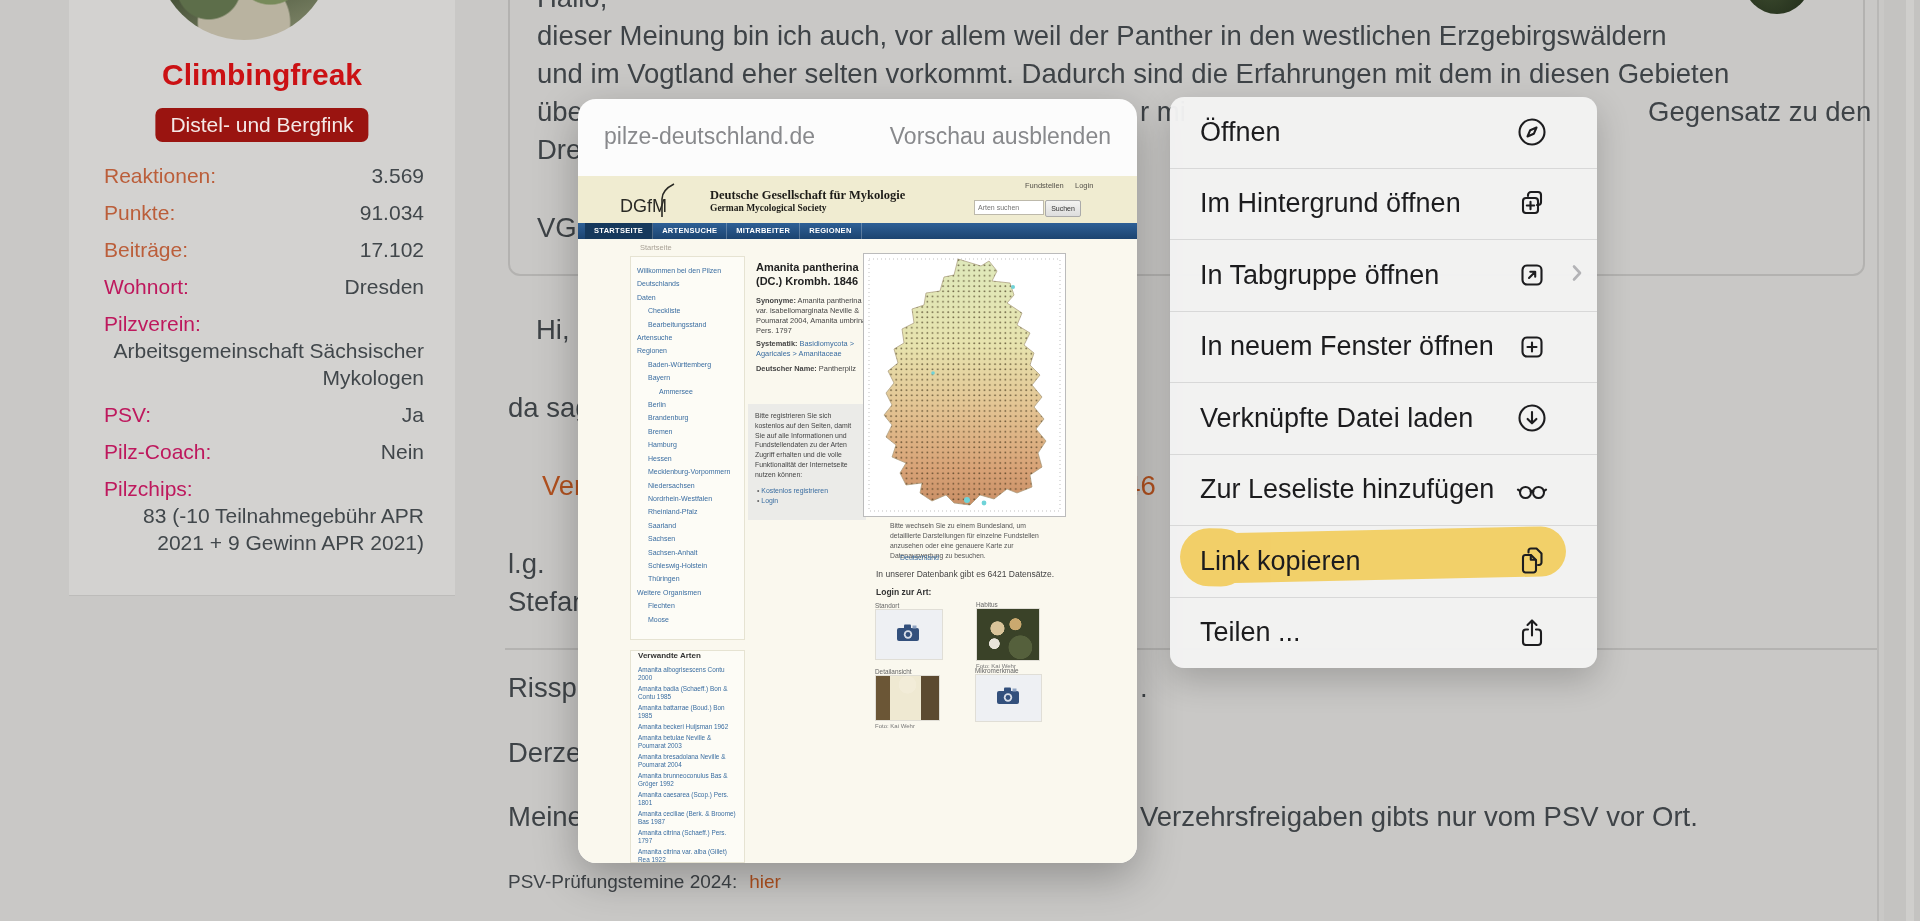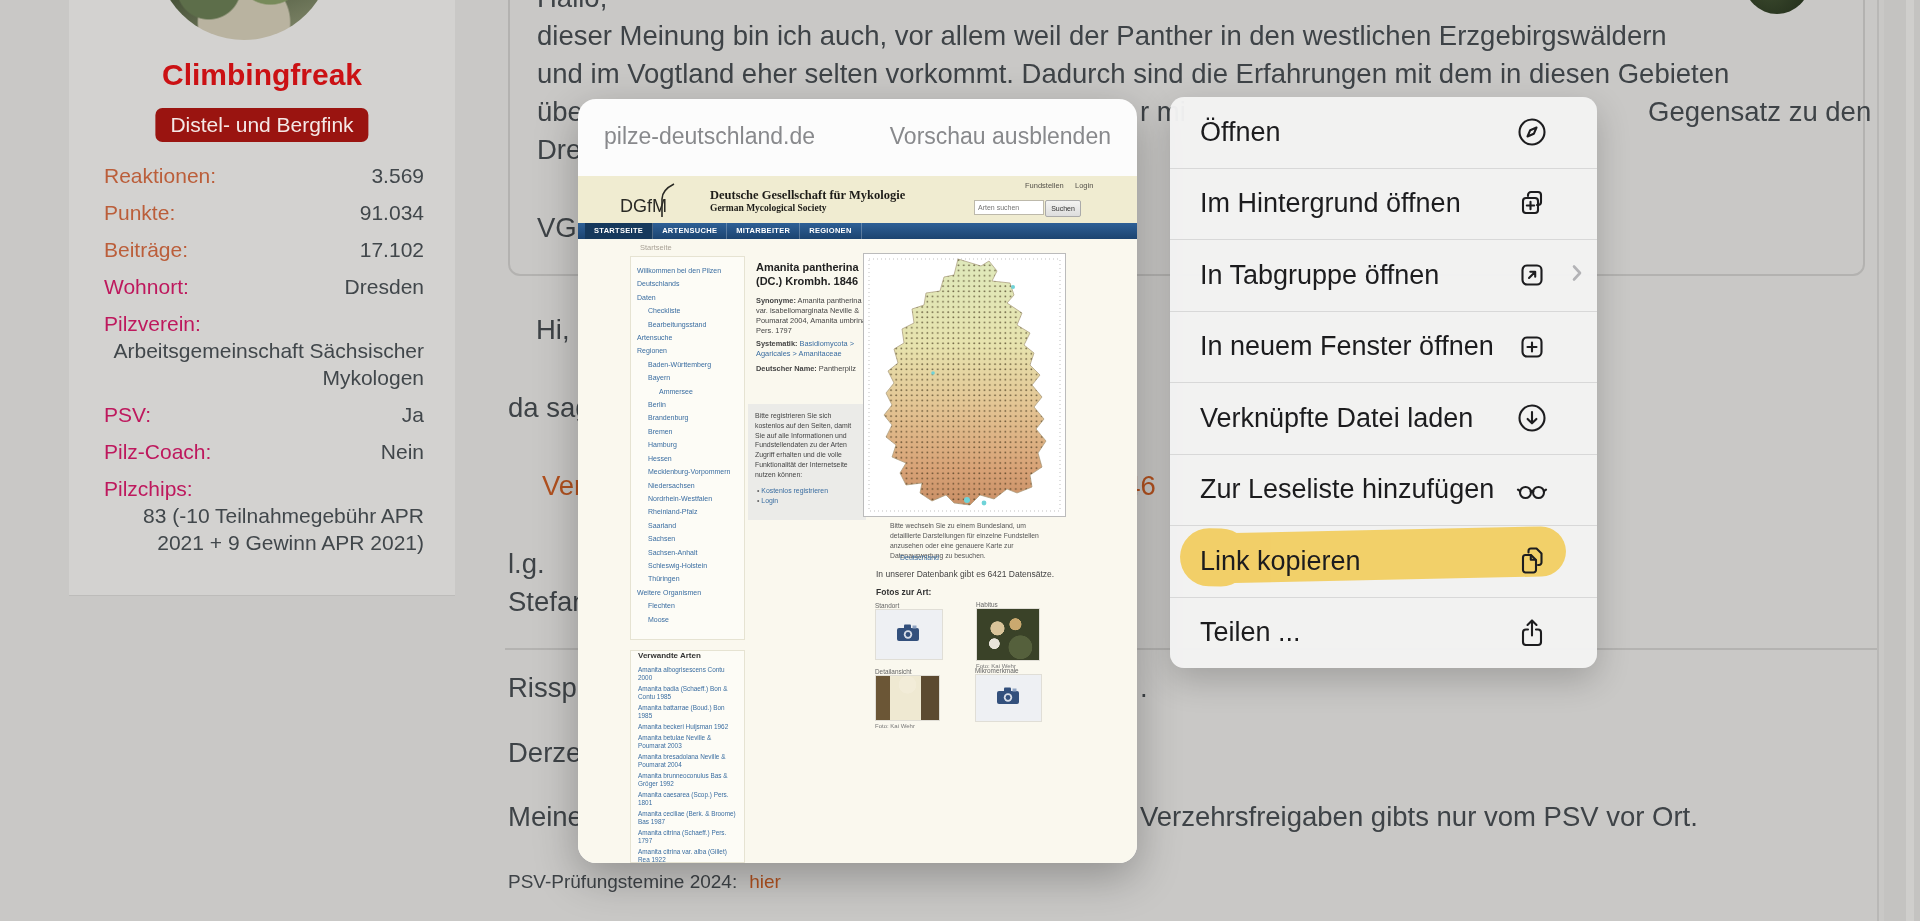--- a/index.html
+++ b/index.html
@@ -285,21 +285,21 @@
           <path d="M95,6 L118,13 126,8 134,18 129,28 147,30 151,42 144,50 159,60 154,72 167,80 161,92 171,100 167,112 177,122 169,132 179,144 171,154 181,166 173,176 183,188 175,200 179,214 167,222 169,234 154,240 144,236 131,246 117,242 107,252 91,250 83,242 69,248 57,240 59,230 43,232 37,220 43,210 29,204 33,192 23,184 29,172 21,162 29,152 23,140 31,130 25,118 35,110 31,96 41,90 39,76 51,70 49,56 61,52 63,40 77,38 81,24 91,22 Z" fill="url(#dots)" opacity="0.7"></path>
           <circle cx="104" cy="247" r="3" fill="#6fd3d8"></circle>
           <circle cx="121" cy="250" r="2.4" fill="#6fd3d8"></circle>
           <circle cx="150" cy="34" r="2" fill="#6fd3d8"></circle>
           <circle cx="70" cy="120" r="1.8" fill="#6fd3d8"></circle>
         </svg>
       </div>
       <div id="map-note">Bitte wechseln Sie zu einem Bundesland, um detaillierte Darstellungen für einzelne Fundstellen anzusehen oder eine genauere Karte zur Datenauswertung zu besuchen.</div>
       <div id="map-link">Deutschland</div>
       <div id="db-line">In unserer Datenbank gibt es 6421 Datensätze.</div>
-      <div id="fotos-heading">Fotos zur Art:</div>
+      <div id="fotos-heading">Login zur Art:</div>
       <div id="photo-grid">
           <div class="ph-label" style="left: 297px; top: 426px;">Standort</div>
           <div class="ph-tile ph-empty" style="left: 297px; top: 433px; width: 68px; height: 51px;">
             <span><svg width="26" height="20" viewBox="0 0 26 20">
                 <rect x="1" y="5" width="22" height="13" rx="2" fill="#33507c"></rect>
                 <rect x="8" y="1.5" width="7" height="5" rx="1" fill="#33507c"></rect>
                 <rect x="16.5" y="2.5" width="4" height="3" fill="#8fa3c2"></rect>
                 <circle cx="12" cy="11.5" r="4.2" fill="#d8dee8"></circle>
                 <circle cx="12" cy="11.5" r="2.4" fill="#33507c"></circle>
               </svg></span>

